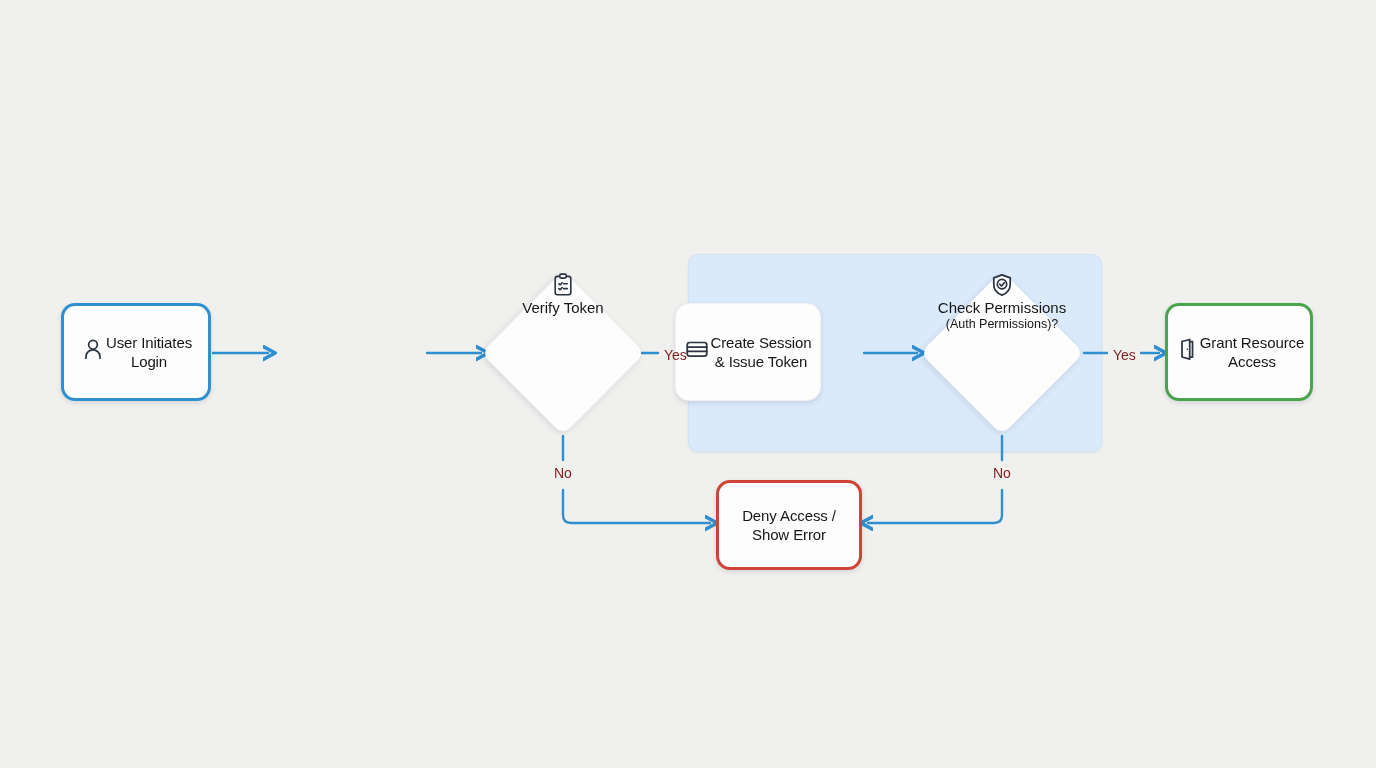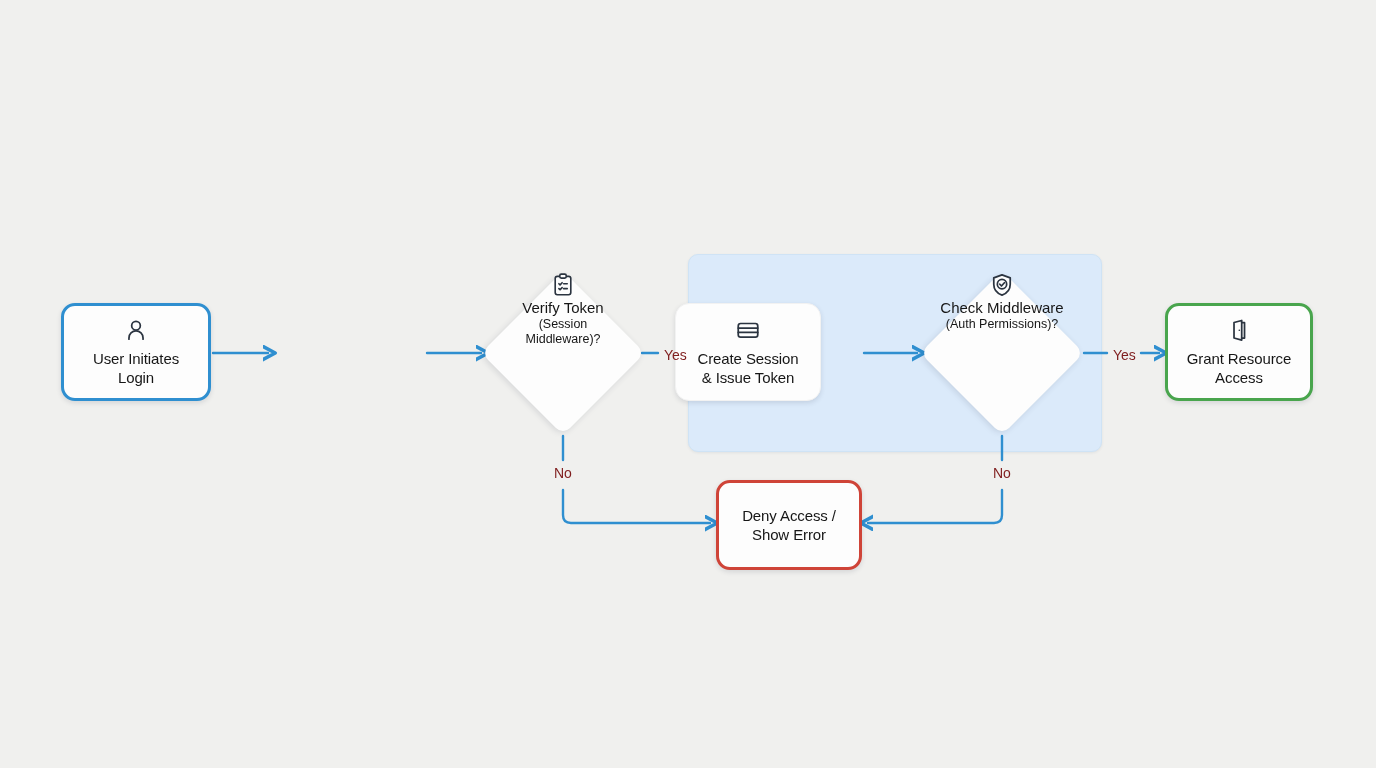--- a/index.html
+++ b/index.html
@@ -42,21 +42,21 @@
     box-shadow: 0 1px 3px rgba(20,40,70,0.07);
   }
 
   
   .node {
     position: absolute;
     background: #fdfdfd;
     border-radius: 14px;
     box-shadow: 0 2px 5px rgba(30,40,60,0.13);
     display: flex;
-    flex-direction: column;
+    flex-direction: row;
     align-items: center;
     justify-content: center;
     text-align: center;
     box-sizing: border-box;
   }
   .node .label {
     font-size: 15px;
     line-height: 19px;
     font-weight: 400;
     color: #161616;
@@ -191,22 +191,20 @@
         <svg class="icon" width="26" height="26" viewBox="0 0 24 24" fill="none" stroke="#2b3440" stroke-width="1.5" stroke-linecap="round" stroke-linejoin="round" style="margin:0 auto;">
           <rect x="4.8" y="4" width="14.4" height="17" rx="2"></rect>
           <rect x="9" y="2" width="6" height="3.6" rx="1.4" fill="#fdfdfd"></rect>
           <path d="M8.2 10.8l1.1 1.1 1.9-2"></path>
           <path d="M12.6 10.9h3.3"></path>
           <path d="M8.2 15.3l1.1 1.1 1.9-2"></path>
           <path d="M12.6 15.4h3.3"></path>
         </svg>
       </span>
       <div class="title">Verify Token</div>
-      <div class="sub">(Session
-Middleware)?</div>
     </div>
   </div>
 
   <div class="node plain" id="node-session">
     <span class="ico">
       <svg class="icon" width="26" height="26" viewBox="0 0 24 24" fill="none" stroke="#2b3440" stroke-width="1.6" stroke-linecap="round" stroke-linejoin="round">
         <rect x="3" y="6" width="18" height="12.5" rx="2.2"></rect>
         <path d="M3 10.2h18"></path>
         <path d="M3 14.2h18"></path>
       </svg>
@@ -219,21 +217,21 @@
     <div class="diamond-shape"></div>
     <div class="diamond-content">
       <span class="ico">
         <svg class="icon" width="26" height="26" viewBox="0 0 24 24" fill="none" stroke="#2b3440" stroke-width="1.6" stroke-linecap="round" stroke-linejoin="round" style="margin:0 auto;">
           <path d="M12 2.6l7.6 2.8v6c0 4.6-3.1 8.4-7.6 10-4.5-1.6-7.6-5.4-7.6-10v-6z"></path>
           <circle cx="12" cy="11.2" r="4.3"></circle>
           <path d="M10 11.3l1.5 1.6 2.7-3"></path>
         </svg>
       </span>
       <div class="title">Check
-Middleware</div>
+Permissions</div>
       <div class="sub">(Auth Permissions)?</div>
     </div>
   </div>
 
   <div class="node accent-red" id="node-deny">
     <span class="label">Deny Access /
 Show Error</span>
   </div>
 
   <div class="node accent-green" id="node-grant">

